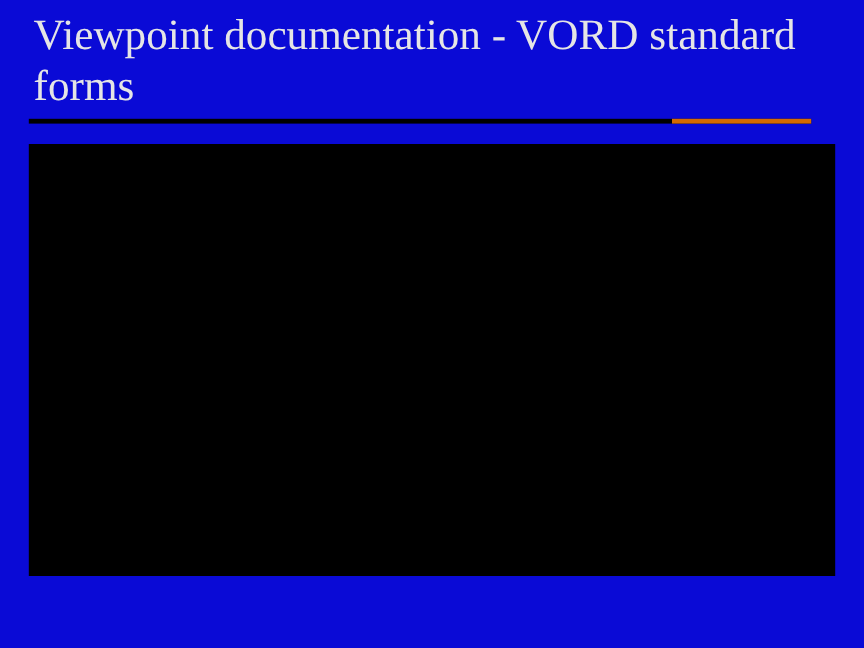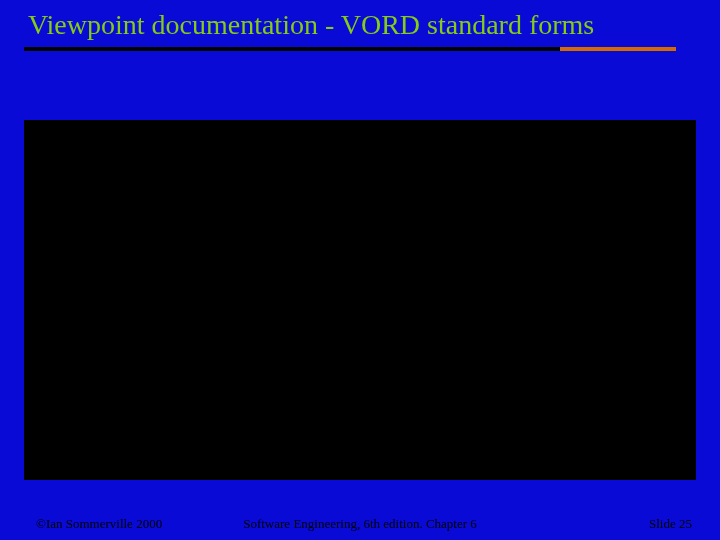--- a/index.html
+++ b/index.html
@@ -8,22 +8,22 @@
     width: 720px;
     height: 540px;
     background: #0a0ad6;
     position: relative;
     font-family: "Times New Roman", Times, serif;
   }
   .title-block {
     padding: 8px 0 0 28px;
   }
   .title {
-    color: #84cc16;
-    font-size: 28px;
+    color: #e5e5e5;
+    font-size: 36px;
     line-height: 1.18;
     font-weight: 400;
   }
   .rule {
     margin: 6px 0 0 24px;
     width: 652px;
     height: 4px;
     background: #000000;
     position: relative;
   }
@@ -65,18 +65,13 @@
 </style>
 </head>
 <body>
 
 <div class="slide">
   <div class="title-block">
     <h1 class="title">Viewpoint documentation - VORD standard forms</h1>
   </div>
   <div class="rule"></div>
   <div class="body-area"></div>
-  <div class="footer">
-    <span>©Ian Sommerville 2000</span>
-    <span class="center">Software Engineering, 6th edition. Chapter 6</span>
-    <span>Slide 25</span>
-  </div>
 </div>
 
 </body></html>

